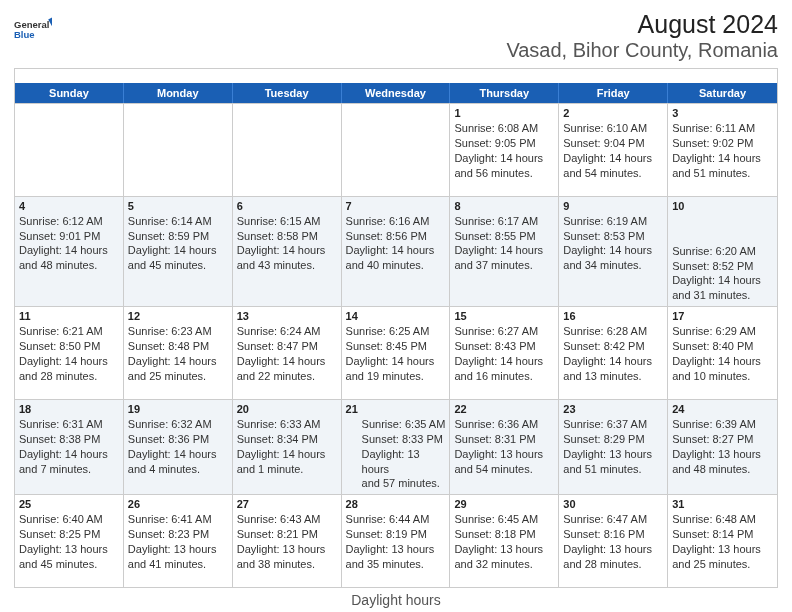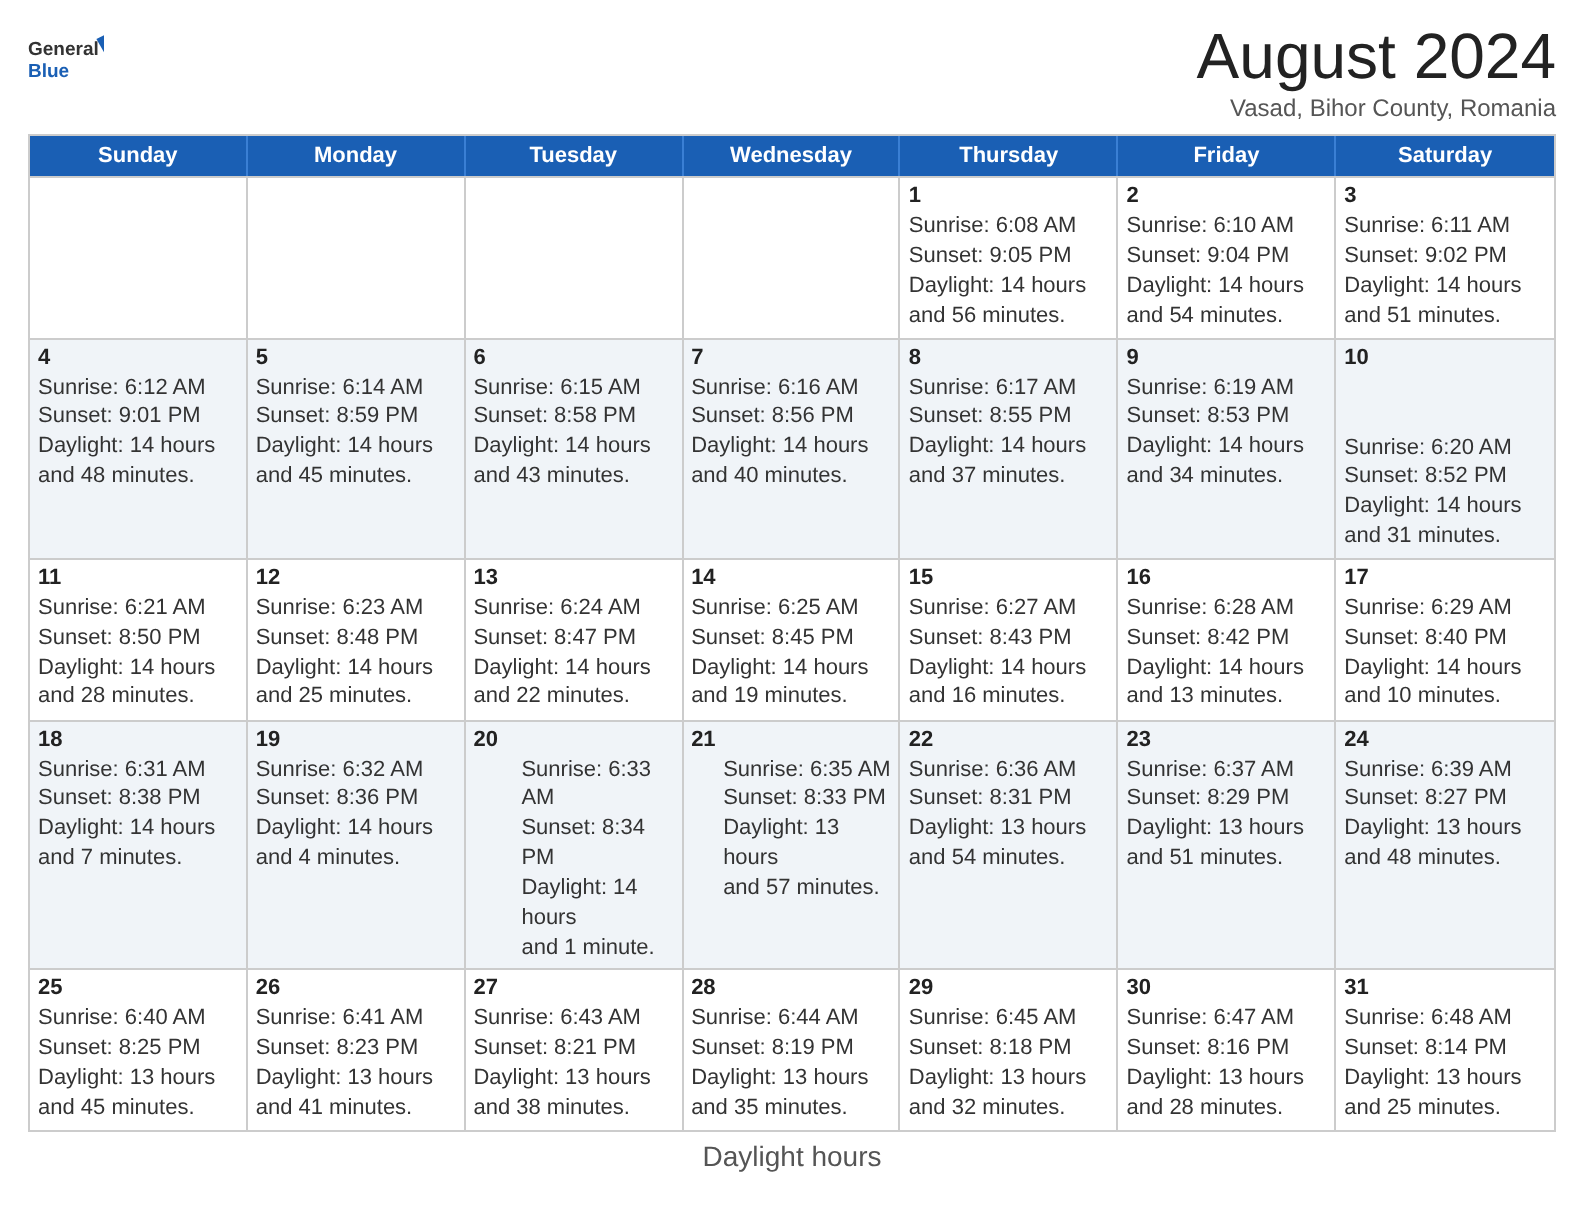--- a/index.html
+++ b/index.html
@@ -6,57 +6,58 @@
     body {
       font-family: Arial, sans-serif;
       background: #fff;
       width: 792px;
       height: 612px;
       overflow: hidden;
     }
     .page {
       width: 792px;
       height: 612px;
-      padding: 10px 14px 26px 14px;
+      padding: 10px 14px 4px 14px;
       display: flex;
       flex-direction: column;
     }
     .header {
       display: flex;
       justify-content: space-between;
       align-items: flex-start;
       margin-bottom: 6px;
     }
     .logo {
       display: flex;
       align-items: center;
       gap: 4px;
     }
     .title-block {
       text-align: right;
     }
     .main-title {
-      font-size: 32px;
+      font-size: 25px;
       font-weight: normal;
       color: #222;
     }
     .subtitle {
-      font-size: 12px;
+      font-size: 20px;
       color: #555;
     }
     .calendar {
       flex: 1;
       display: flex;
       flex-direction: column;
       border: 1px solid #ccc;
     }
     .cal-header-row {
       display: grid;
       grid-template-columns: repeat(7, 1fr);
       background: #1a5fb4;
+      margin-top: 14px;
     }
     .cal-header-cell {
       color: #fff;
       font-size: 11px;
       font-weight: bold;
       padding: 4px 4px;
       text-align: center;
       border-right: 1px solid #3a7fd4;
     }
     .cal-header-cell:last-child { border-right: none; }
@@ -270,21 +271,21 @@
           </div>
           <div class="cal-cell alt-row">
             <span class="day-num">19</span>
             <div class="cell-content" style="white-space: pre-line;">Sunrise: 6:32 AM
 Sunset: 8:36 PM
 Daylight: 14 hours
 and 4 minutes.</div>
           </div>
           <div class="cal-cell alt-row">
             <span class="day-num">20</span>
-            <div class="cell-content" style="white-space: pre-line; margin-left: 24px;">Sunrise: 6:33 AM
+            <div class="cell-content" style="white-space: pre-line;">Sunrise: 6:33 AM
 Sunset: 8:34 PM
 Daylight: 14 hours
 and 1 minute.</div>
           </div>
           <div class="cal-cell alt-row">
             <span class="day-num">21</span>
             <div class="cell-content" style="white-space: pre-line; margin-left: 16px;">Sunrise: 6:35 AM
 Sunset: 8:33 PM
 Daylight: 13 hours
 and 57 minutes.</div>

